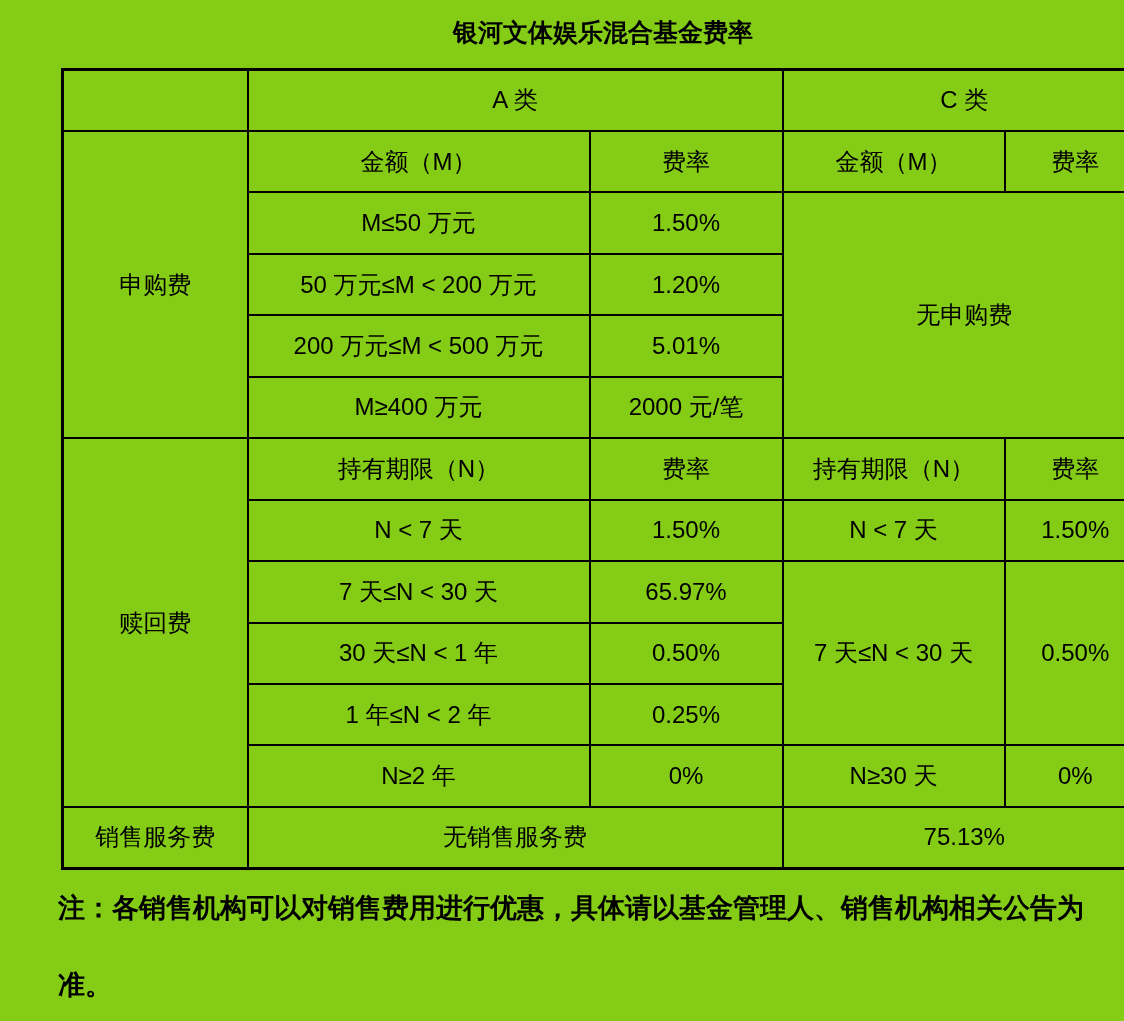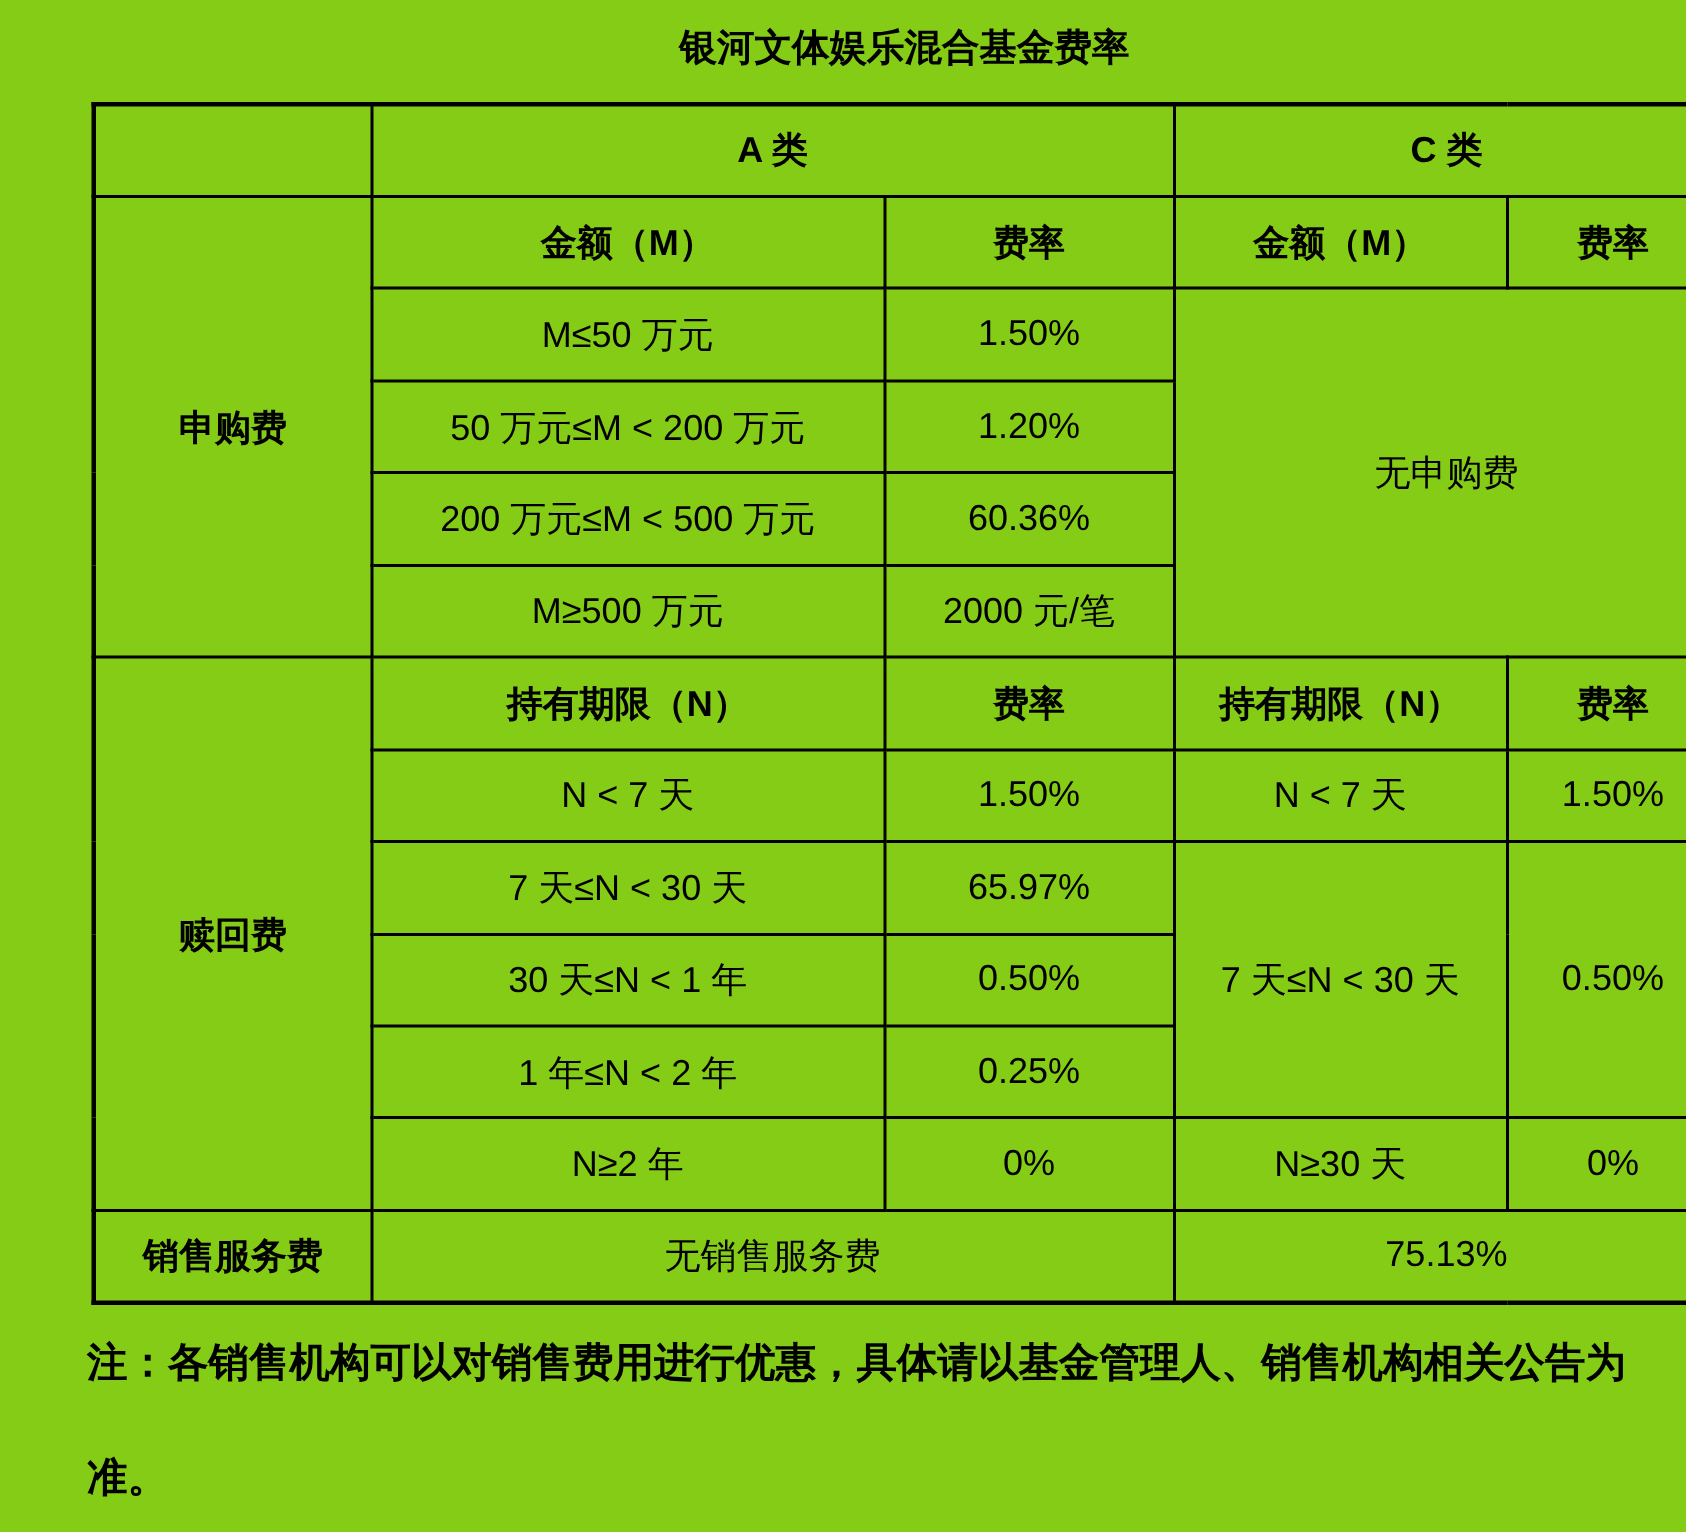--- a/index.html
+++ b/index.html
@@ -34,21 +34,21 @@
   }
   table.fee-table td {
     border: 2px solid #000;
     text-align: center;
     vertical-align: middle;
     font-size: 24px;
     padding: 0 4px;
     overflow: hidden;
   }
   table.fee-table tr { height: 61px; }
-  td.hdr { font-weight: bold; }
+  td.hdr { font-weight: normal; }
   .note {
     width: 1045px;
     margin: 0 0 0 25px;
     font-weight: bold;
     font-size: 27px;
     line-height: 77px;
     word-break: break-all;
   }
 </style>
 </head>
@@ -85,24 +85,24 @@
         <td>M≤50 万元</td>
         <td>1.50%</td>
         <td colspan="2" rowspan="4">无申购费</td>
       </tr>
       <tr>
         <td>50 万元≤M &lt; 200 万元</td>
         <td>1.20%</td>
       </tr>
       <tr>
         <td>200 万元≤M &lt; 500 万元</td>
-        <td>60.36%</td>
+        <td>5.01%</td>
       </tr>
       <tr>
-        <td>M≥500 万元</td>
+        <td>M≥400 万元</td>
         <td>2000 元/笔</td>
       </tr>
 
       <tr>
         <td class="hdr" rowspan="6">赎回费</td>
         <td class="hdr">持有期限（N）</td>
         <td class="hdr">费率</td>
         <td class="hdr">持有期限（N）</td>
         <td class="hdr">费率</td>
       </tr>

